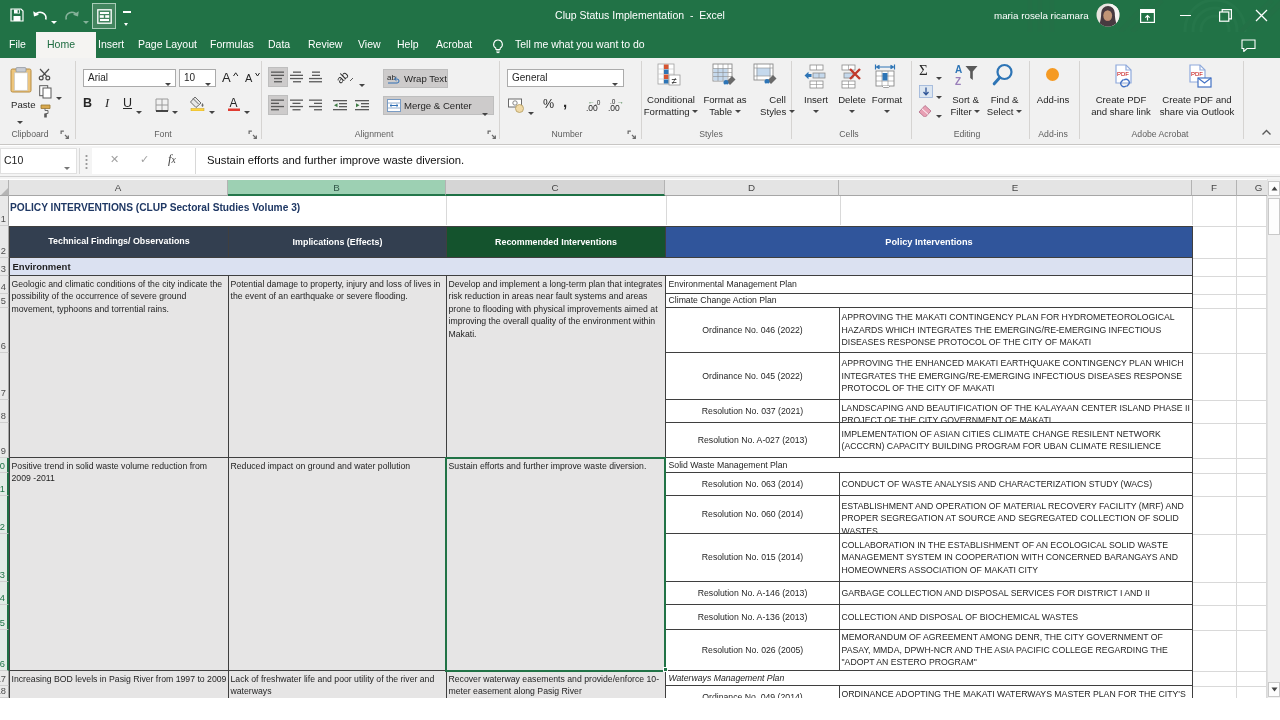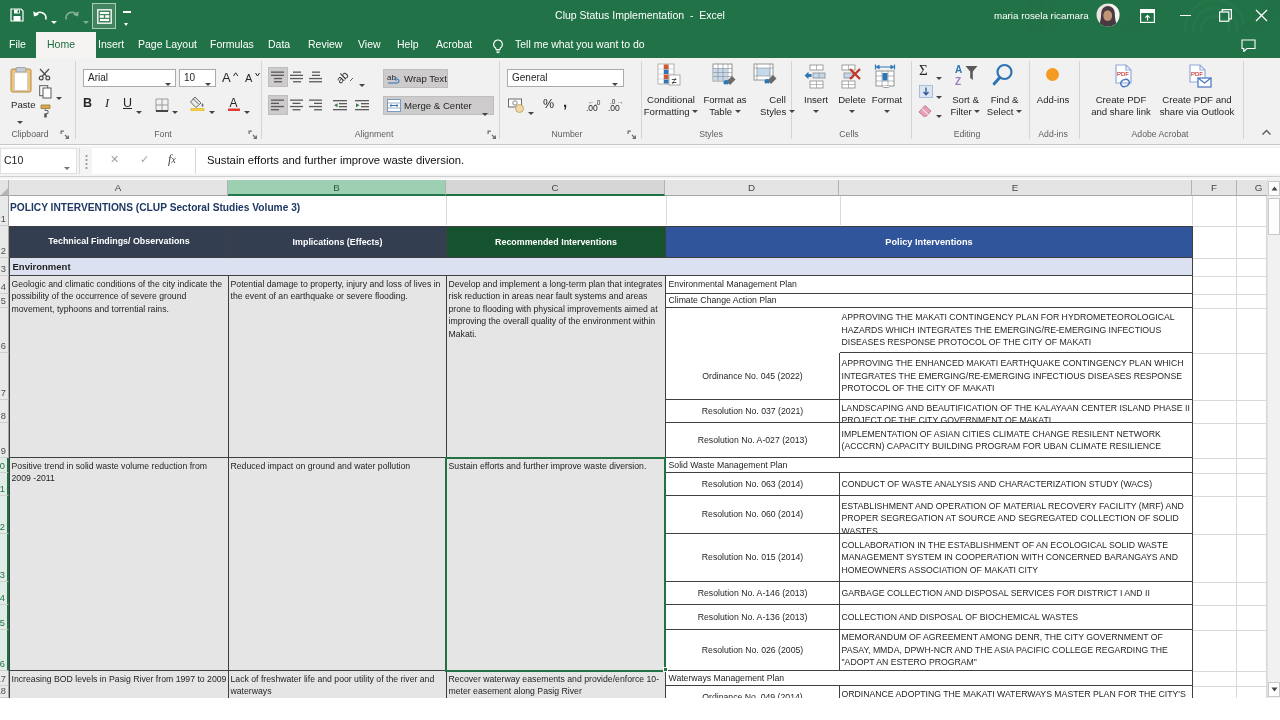--- a/index.html
+++ b/index.html
@@ -515,20 +515,21 @@
 <div class="cell bdr hdrtxt" style="left:9px;top:47px;width:220px;height:32px;background:#333F50;border-left:1px solid #3f3f3f;border-top:1px solid #3f3f3f;line-height:9.5px">Technical Findings/ Observations</div>
 <div class="cell bdr hdrtxt" style="left:229px;top:47px;width:218px;height:32px;background:#333F50;border-top:1px solid #3f3f3f">Implications (Effects)</div>
 <div class="cell bdr hdrtxt" style="left:447px;top:47px;width:219px;height:32px;background:#14532d;border-top:1px solid #3f3f3f">Recommended Interventions</div>
 <div class="cell bdr hdrtxt" style="left:666px;top:47px;width:527px;height:32px;background:#30559B;border-top:1px solid #3f3f3f;font-size:9.2px">Policy Interventions</div>
 <div class="cell bdr" style="left:9px;top:79px;width:1184px;height:18px;background:#DBE1F1;border-left:1px solid #3f3f3f;font-weight:bold;font-size:9.5px;line-height:17px;padding-left:2.5px">Environment</div>
 <div class="cell bdr gray" style="left:9px;top:97px;width:220px;height:182px;border-left:1px solid #3f3f3f">Geologic and climatic conditions of the city indicate the<br>possibility of the occurrence of severe ground<br>movement, typhoons and torrential rains.</div>
 <div class="cell bdr gray" style="left:447px;top:97px;width:219px;height:182px;">Develop and implement a long-term plan that integrates<br>risk reduction in areas near fault systems and areas<br>prone to flooding with physical improvements aimed at<br>improving the overall quality of the environment within<br>Makati.</div>
 <div class="cell bdr gray" style="left:229px;top:97px;width:218px;height:182px;">Potential damage to property, injury and loss of lives in<br>the event of an earthquake or severe flooding.</div>
 <div class="cell bdr mplan" style="left:666px;top:97px;width:527px;height:18px;">Environmental Management Plan</div>
 <div class="cell bdr mplan" style="left:666px;top:115px;width:527px;height:14px;">Climate Change Action Plan</div>
+<div class="cell bdr dcell" style="left:666px;top:129px;width:174px;height:45px;">Ordinance No. 046 (2022)</div>
 <div class="cell bdr ecell" style="left:840px;top:129px;width:353px;height:45px;">APPROVING THE MAKATI CONTINGENCY PLAN FOR HYDROMETEOROLOGICAL<br>HAZARDS WHICH INTEGRATES THE EMERGING/RE-EMERGING INFECTIOUS<br>DISEASES RESPONSE PROTOCOL OF THE CITY OF MAKATI</div>
 <div class="cell bdr dcell" style="left:666px;top:174px;width:174px;height:47px;">Ordinance No. 045 (2022)</div>
 <div class="cell bdr ecell" style="left:840px;top:174px;width:353px;height:47px;">APPROVING THE ENHANCED MAKATI EARTHQUAKE CONTINGENCY PLAN WHICH<br>INTEGRATES THE EMERGING/RE-EMERGING INFECTIOUS DISEASES RESPONSE<br>PROTOCOL OF THE CITY OF MAKATI</div>
 <div class="cell bdr dcell" style="left:666px;top:221px;width:174px;height:23px;">Resolution No. 037 (2021)</div>
 <div class="cell bdr ecell" style="left:840px;top:221px;width:353px;height:23px;align-items:flex-start;padding-top:1.5px;">LANDSCAPING AND BEAUTIFICATION OF THE KALAYAAN CENTER ISLAND PHASE II<br>PROJECT OF THE CITY GOVERNMENT OF MAKATI</div>
 <div class="cell bdr dcell" style="left:666px;top:244px;width:174px;height:35px;">Resolution No. A-027 (2013)</div>
 <div class="cell bdr ecell" style="left:840px;top:244px;width:353px;height:35px;">IMPLEMENTATION OF ASIAN CITIES CLIMATE CHANGE RESILENT NETWORK<br>(ACCCRN) CAPACITY BUILDING PROGRAM FOR UBAN CLIMATE RESILIENCE</div>
 <div class="cell bdr dcell" style="left:666px;top:294px;width:174px;height:23px;">Resolution No. 063 (2014)</div>
 <div class="cell bdr ecell" style="left:840px;top:294px;width:353px;height:23px;">CONDUCT OF WASTE ANALYSIS AND CHARACTERIZATION STUDY (WACS)</div>
 <div class="cell bdr dcell" style="left:666px;top:317px;width:174px;height:38px;">Resolution No. 060 (2014)</div>
@@ -541,21 +542,21 @@
 <div class="cell bdr ecell" style="left:840px;top:426px;width:353px;height:25px;">COLLECTION AND DISPOSAL OF BIOCHEMICAL WASTES</div>
 <div class="cell bdr dcell" style="left:666px;top:451px;width:174px;height:41px;">Resolution No. 026 (2005)</div>
 <div class="cell bdr ecell" style="left:840px;top:451px;width:353px;height:41px;">MEMORANDUM OF AGREEMENT AMONG DENR, THE CITY GOVERNMENT OF<br>PASAY, MMDA, DPWH-NCR AND THE ASIA PACIFIC COLLEGE REGARDING THE<br>"ADOPT AN ESTERO PROGRAM"</div>
 <div class="cell bdr gray" style="left:9px;top:279px;width:220px;height:213px;border-left:1px solid #3f3f3f">Positive trend in solid waste volume reduction from<br>2009 -2011</div>
 <div class="cell bdr gray" style="left:229px;top:279px;width:218px;height:213px;">Reduced impact on ground and water pollution</div>
 <div class="cell bdr gray" style="left:447px;top:279px;width:219px;height:213px;">Sustain efforts and further improve waste diversion.</div>
 <div class="cell bdr mplan" style="left:666px;top:279px;width:527px;height:15px;">Solid Waste Management Plan</div>
 <div class="cell bdr gray" style="left:9px;top:492px;width:220px;height:27px;border-left:1px solid #3f3f3f;border-bottom:none">Increasing BOD levels in Pasig River from 1997 to 2009</div>
 <div class="cell bdr gray" style="left:229px;top:492px;width:218px;height:27px;border-bottom:none">Lack of freshwater life and poor utility of the river and<br>waterways</div>
 <div class="cell bdr gray" style="left:447px;top:492px;width:219px;height:27px;border-bottom:none">Recover waterway easements and provide/enforce 10-<br>meter easement along Pasig River</div>
-<div class="cell bdr mplan" style="left:666px;top:492px;width:527px;height:15px;">Waterways Management Plan</div>
+<div class="cell bdr mplan" style="left:666px;top:492px;width:527px;height:15px;font-style:italic;">Waterways Management Plan</div>
 <div class="cell bdr dcell" style="left:666px;top:507px;width:174px;height:23px;">Ordinance No. 049 (2014)</div>
 <div class="cell bdr ecell" style="left:840px;top:507px;width:353px;height:23px;align-items:flex-start;padding-top:1.5px">ORDINANCE ADOPTING THE MAKATI WATERWAYS MASTER PLAN FOR THE CITY'S</div>
 <div class="abs" style="left:445px;top:278px;width:221px;height:215px;border:2px solid #217346;pointer-events:none"></div>
 <div class="abs" style="left:663px;top:488px;width:5px;height:5px;background:#217346;border:1px solid #fff"></div>
 <div class="abs" style="left:1267px;top:0;width:13px;height:519px;background:#f1f1f1;border-left:1px solid #e1e1e1"></div>
 <div class="abs" style="left:1268px;top:2px;width:12px;height:15px;background:#fdfdfd;border:1px solid #c9c9c9"></div>
 <svg class="abs" style="left:1271px;top:7px" width="7" height="5" viewBox="0 0 7 5">
       <path d="M0.5 4.5 L3.5 0.5 L6.5 4.5 z" fill="#444"></path>
     </svg>
 <div class="abs" style="left:1268px;top:19px;width:12px;height:37px;background:#fdfdfd;border:1px solid #c9c9c9"></div>

